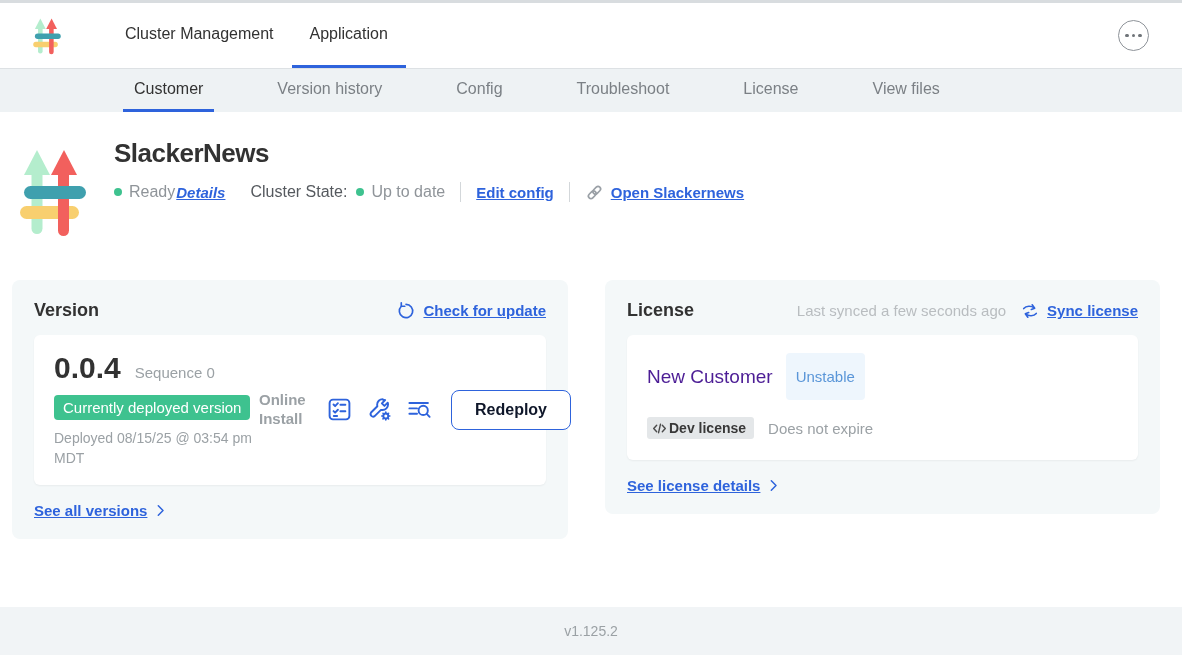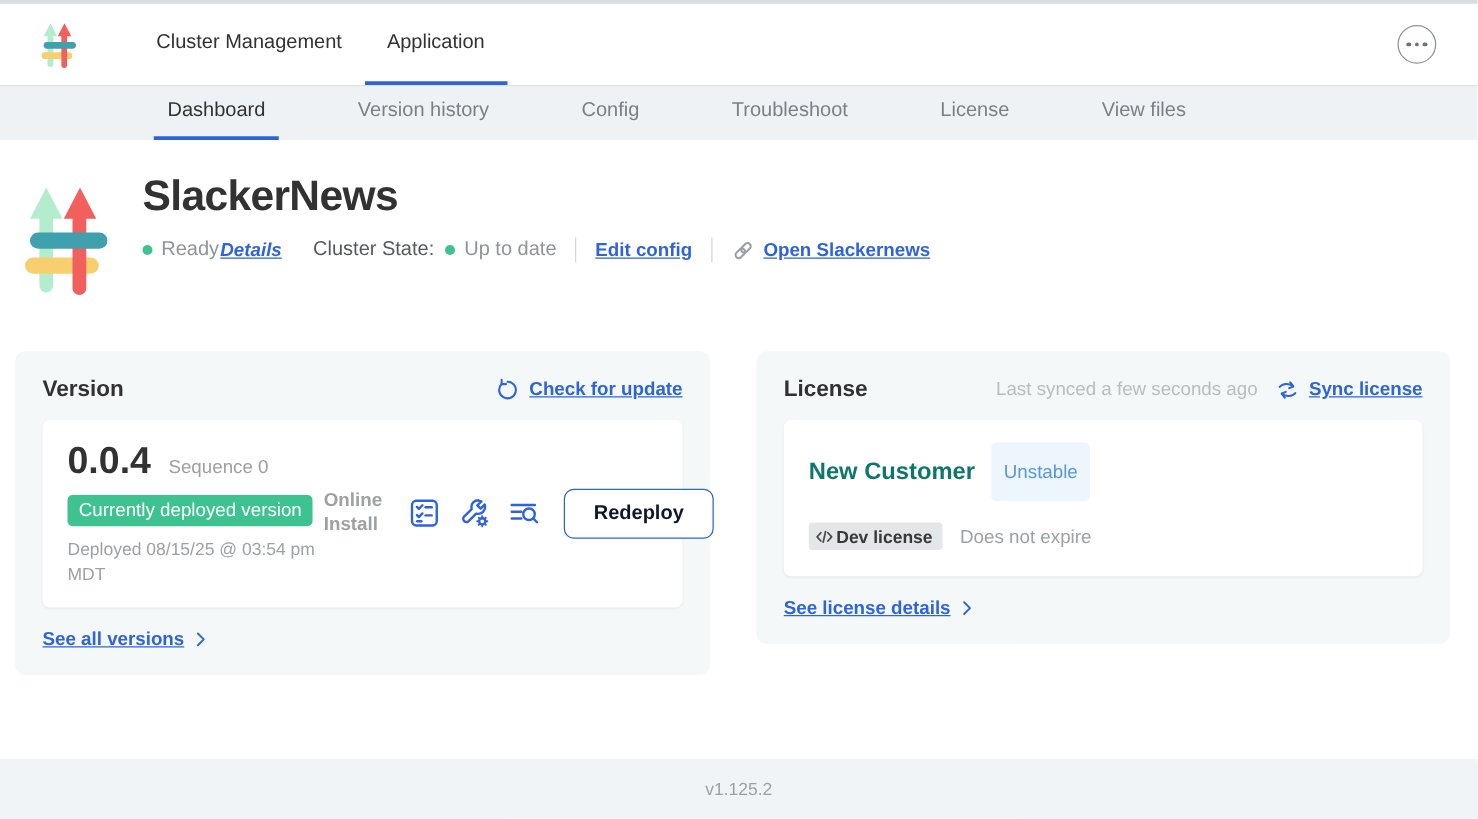--- a/index.html
+++ b/index.html
@@ -26,21 +26,21 @@
   
   .subnav { height:44px; background:#eef2f4; border-top:1px solid #dde1e4; display:flex; padding-left:97px; flex-shrink:0; }
   .subnav-tab { display:flex; align-items:center; padding:0 11px; margin:0 26px; font-size:16px; color:#7b8085; border-bottom:3px solid transparent; cursor:pointer; white-space:nowrap; }
   .subnav-tab.active { color:#323232; border-bottom-color:#2e63dc; }
 
   
   main { flex:1; background:#fff; padding:18px 10px 0 12px; }
   .app-header { display:flex; margin-left:8px; }
   .app-logo-large { flex-shrink:0; margin-top:14px; }
   .app-header-text { margin-left:28px; }
-  .app-title { margin:8px 0 0; font-size:34px; font-weight:700; letter-spacing:-0.5px; color:#323232; }
+  .app-title { margin:8px 0 0; font-size:26px; font-weight:700; letter-spacing:-0.5px; color:#323232; }
   .status-row { margin-top:13px; display:flex; align-items:center; font-size:16px; color:#8f9499; }
   .dot { width:8px; height:8px; border-radius:50%; background:#3ec28f; flex-shrink:0; }
   .link { color:#2e63dc; font-weight:700; text-decoration:underline; cursor:pointer; font-size:15px; }
   .cluster-label { color:#55595e; }
   .divider { width:1px; height:20px; background:#d3d7da; margin:0 15px; }
 
   
   .cards-row { display:flex; align-items:flex-start; margin-top:36px; }
   .card { background:#f4f8f9; border-radius:8px; padding:20px 22px; }
   .card.version { width:556px; margin-right:37px; }
@@ -61,21 +61,21 @@
   .deployed-at { margin-top:8px; font-size:14px; color:#9ba1a5; line-height:1.45; width:200px; }
   .version-right { margin-left:auto; display:flex; align-items:center; gap:13px; }
   .install-type { width:54px; font-size:15px; font-weight:700; color:#9ba1a5; line-height:1.25; }
   .icon-btn { background:none; border:none; padding:0; cursor:pointer; display:flex; }
   .redeploy-btn { background:#fff; border:1px solid #2e63dc; color:#0f172a; font-weight:700; font-size:16px; font-family:inherit; padding:10px 23px; border-radius:8px; cursor:pointer; margin-left:5px; }
   .card-footer-link { margin-top:17px; display:flex; align-items:center; gap:6px; }
 
   
   .last-synced { color:#b9bdc0; font-size:15px; margin-right:14px; }
   .customer-row { display:flex; align-items:center; }
-  .customer-name { font-size:19px; font-weight:700; color:#0f766e; }
+  .customer-name { font-size:19px; font-weight:400; color:#4c1d95; }
   .channel-badge { margin-left:13px; background:#eef6fd; color:#5a96d8; font-size:15px; padding:15px 10px; border-radius:4px; }
   .license-meta-row { margin-top:17px; display:flex; align-items:center; }
   .type-badge { background:#e4e7e9; color:#383838; font-weight:700; font-size:14px; padding:3px 8px 3px 5px; border-radius:3px; display:flex; align-items:center; gap:2px; }
   .expiry { margin-left:14px; color:#9ba1a5; font-size:15px; }
   .license-panel { padding:18px 20px 21px; }
 
   
   footer { height:48px; background:#f1f4f6; display:flex; align-items:center; justify-content:center; font-size:14px; color:#9ba1a5; flex-shrink:0; }
 </style>
 </head>
@@ -99,21 +99,21 @@
   <button class="menu-btn">
     <span class="dots">
         <i></i>
         <i></i>
         <i></i>
       </span>
   </button>
 </nav>
 
 <nav class="subnav">
-  <div class="subnav-tab active">Dashboard</div>
+  <div class="subnav-tab active">Customer</div>
   <div class="subnav-tab">Version history</div>
   <div class="subnav-tab">Config</div>
   <div class="subnav-tab">Troubleshoot</div>
   <div class="subnav-tab">License</div>
   <div class="subnav-tab">View files</div>
 </nav>
 
 <main>
 
   <div class="app-header">

